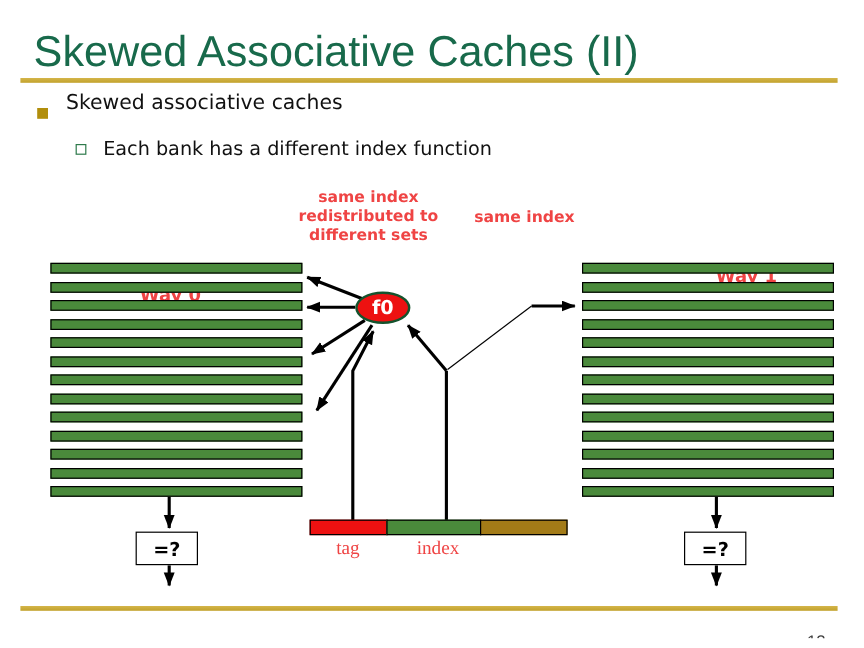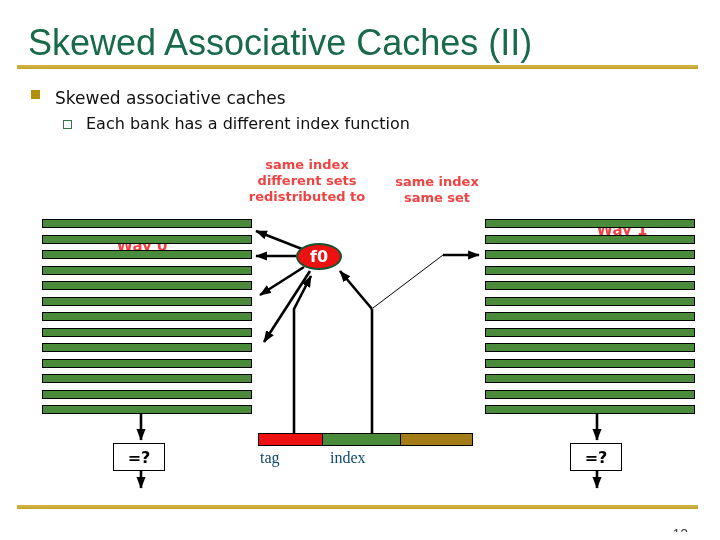--- a/index.html
+++ b/index.html
@@ -10,21 +10,21 @@
   html,body{margin:0;padding:0;background:#fff;}
   .slide{position:relative;width:720px;height:532px;background:#ffffff;overflow:hidden;
          font-family:"DejaVu Sans","Liberation Sans",sans-serif;}
   .title{position:absolute;left:28px;top:22px;width:670px;margin:0;
          font-family:"Liberation Sans",sans-serif;font-weight:400;font-size:36px;
          color:var(--title-green);letter-spacing:0px;white-space:nowrap;}
   .rule{position:absolute;left:17px;width:681px;height:4px;
         background:linear-gradient(#d4b54a,var(--gold));}
   .rule.top{top:65px;}
   .rule.bottom{top:505px;}
-  .b1{position:absolute;left:55px;top:88px;font-size:17px;color:var(--ink);}
+  .b1{position:absolute;left:55px;top:76px;font-size:17px;color:var(--ink);}
   .b1-sq{position:absolute;left:31px;top:90px;width:9px;height:9px;background:var(--bullet-gold);}
   .b2{position:absolute;left:86px;top:114px;font-size:16px;color:var(--ink);}
   .b2-sq{position:absolute;left:63px;top:120px;width:7px;height:7px;background:#fff;
          border:1.5px solid #2e7a4b;}
   .dlabel{position:absolute;font-weight:bold;color:#ef4444;text-align:center;}
   .way{font-size:15px;width:120px;}
   .anno{font-size:13px;line-height:16px;width:160px;}
   .bank{position:absolute;width:210px;display:flex;flex-direction:column;gap:6.5px;}
   .cache-line{height:9px;background:var(--bar-green);border:1px solid #000;box-sizing:border-box;}
   .overlay{position:absolute;left:0;top:0;width:720px;height:540px;pointer-events:none;}
@@ -35,48 +35,47 @@
        box-sizing:border-box;display:flex;align-items:center;justify-content:center;
        font-weight:bold;font-size:16px;color:#000;}
   .cmp.left{left:113px;top:443px;}
   .cmp.right{left:570px;top:443px;}
   .addr{position:absolute;left:258px;top:433px;height:13px;display:flex;}
   .addr .seg{height:13px;border:1px solid #000;box-sizing:border-box;}
   .seg.tag{width:65px;background:var(--accent-red);}
   .seg.index{width:79px;background:var(--bar-green);margin-left:-1px;}
   .seg.byte{width:73px;background:var(--olive);margin-left:-1px;}
   .addr-label{position:absolute;top:449px;font-family:"Liberation Serif","DejaVu Serif",serif;
-              font-size:16px;color:#0c4a6e;text-align:left;}
+              font-size:16px;color:#ef4444;text-align:center;}
   .page-num{position:absolute;right:32px;top:510px;font-size:14px;color:var(--page-num);
             font-family:"Liberation Sans",sans-serif;margin-top:16px;}
 </style>
 </head>
 <body>
 
 <div class="slide">
 
   <h1 class="title">Skewed Associative Caches (II)</h1>
   <div class="rule top"></div>
 
   <div class="b1-sq"></div>
   <div class="b1">Skewed associative caches</div>
   <div class="b2-sq"></div>
   <div class="b2">Each bank has a different index function</div>
 
   <div class="dlabel way" style="left:82px;top:189px;margin-top:48px;">Way 0</div>
 
   <div class="dlabel anno" style="left:227px;top:157px;">
     <div>same index</div>
+    <div>redistributed to</div>
     <div>different sets</div>
-    <div>redistributed to</div>
   </div>
 
   <div class="dlabel anno" style="left:357px;top:174px;">
     <div>same index</div>
-    <div>same set</div>
   </div>
 
   <div class="dlabel way" style="left:562px;top:189px;margin-top:32px;">Way 1</div>
 
   <div class="bank" style="left:42px;top:219px;">
       <div class="cache-line"></div>
       <div class="cache-line"></div>
       <div class="cache-line"></div>
       <div class="cache-line"></div>
       <div class="cache-line"></div>

